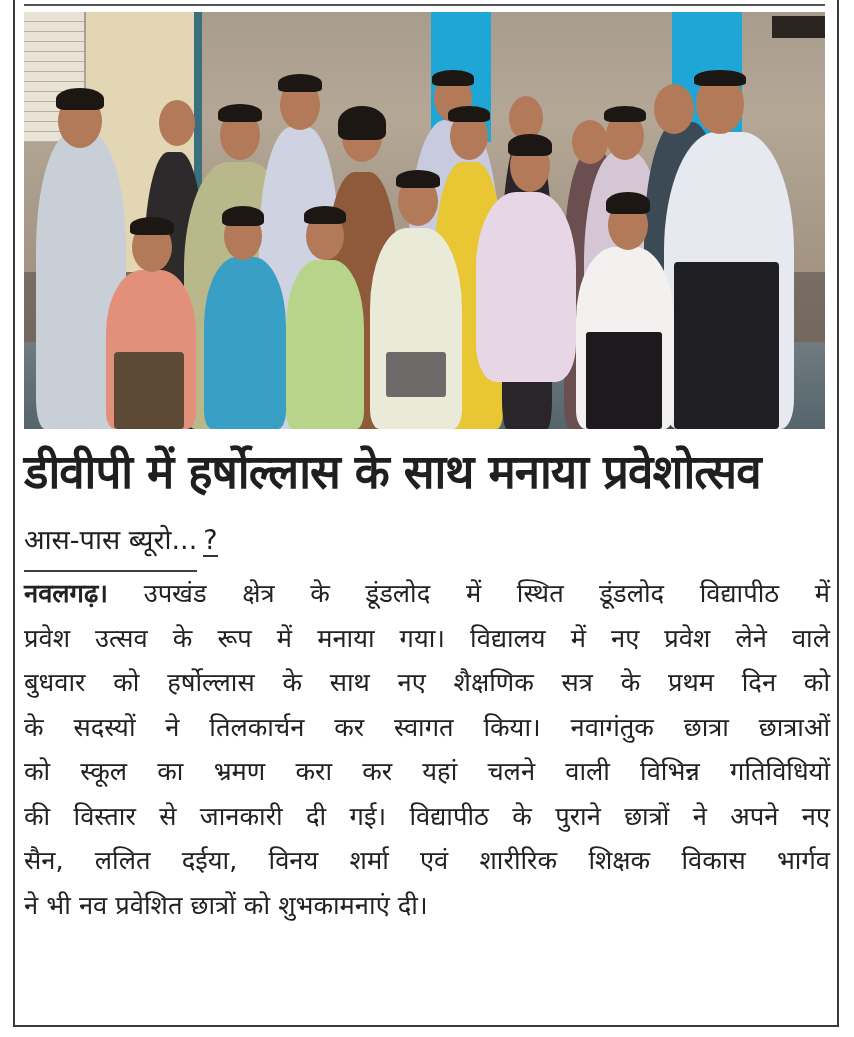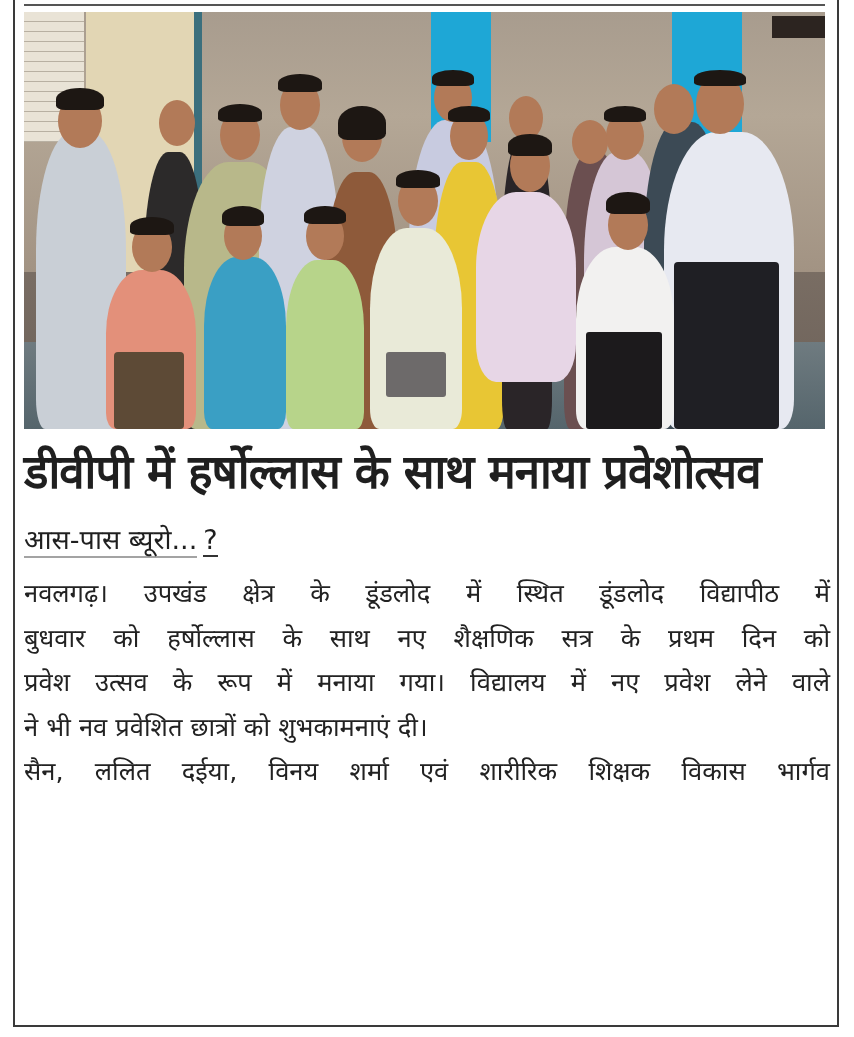--- a/index.html
+++ b/index.html
@@ -28,28 +28,28 @@
   .person { position: absolute; border-radius: 40% 40% 10% 10%; }
   .head { position: absolute; border-radius: 50%; background: #b27a58; }
   .hair { position: absolute; border-radius: 50% 50% 20% 20%; background: #1d1713; }
 
   
   .headline { position: absolute; left: 24px; top: 440px; width: 806px; font-size: 47px; line-height: 64px;
               font-weight: bold; color: #1f1f1f; letter-spacing: -1px; white-space: nowrap;
               font-family: "DejaVu Sans", sans-serif; transform: scaleX(0.97); transform-origin: left; }
   .byline { position: absolute; left: 24px; top: 522px; font-size: 27px; line-height: 36px; color: #1f1f1f;
             font-family: "DejaVu Sans", sans-serif; }
-  .byline .name { border-bottom: 2px solid #a3a3a3; padding-bottom: 1px; }
+  .byline .name { border-bottom: 2px solid #404040; padding-bottom: 15px; }
   .byline .q { border-bottom: 2px solid #333; margin-left: 6px; }
 
   .body-text { position: absolute; left: 24px; top: 571px; width: 806px; font-size: 25.5px; line-height: 44.5px;
                color: #222; font-family: "DejaVu Sans", sans-serif; text-align: justify; text-align-last: justify; }
   .body-text .line { display: block; white-space: nowrap; text-align: justify; text-align-last: justify; }
   .body-text .line.last { text-align-last: left; }
-  .dateline { font-weight: normal; }
+  .dateline { font-weight: bold; }
 </style>
 </head>
 <body>
 
 <div class="top-rule"></div>
 <div class="frame-left"></div>
 <div class="frame-right"></div>
 <div class="frame-bottom"></div>
 
 <div class="photo">
@@ -136,17 +136,20 @@
 </div>
 
 <div class="headline">डीवीपी में हर्षोल्लास के साथ मनाया प्रवेशोत्सव</div>
 
 <div class="byline">
   <span class="name">आस-पास ब्यूरो...</span><span class="q">?</span>
 </div>
 
 <div class="body-text">
   <span class="line"><span class="dateline">नवलगढ़।</span><span> उपखंड क्षेत्र के डूंडलोद में स्थित डूंडलोद विद्यापीठ में</span></span>
+  <span class="line">प्रवेश उत्सव के रूप में मनाया गया। विद्यालय में नए प्रवेश लेने वाले</span>
   <span class="line">बुधवार को हर्षोल्लास के साथ नए शैक्षणिक सत्र के प्रथम दिन को</span>
-  <span class="line">प्रवेश उत्सव के रूप में मनाया गया। विद्यालय में नए प्रवेश लेने वाले</span>
+  <span class="line">के सदस्यों ने तिलकार्चन कर स्वागत किया। नवागंतुक छात्रा छात्राओं</span>
+  <span class="line">को स्कूल का भ्रमण करा कर यहां चलने वाली विभिन्न गतिविधियों</span>
+  <span class="line">की विस्तार से जानकारी दी गई। विद्यापीठ के पुराने छात्रों ने अपने नए</span>
+  <span class="line">सैन, ललित दईया, विनय शर्मा एवं शारीरिक शिक्षक विकास भार्गव</span>
   <span class="line last">ने भी नव प्रवेशित छात्रों को शुभकामनाएं दी।</span>
-  <span class="line">सैन, ललित दईया, विनय शर्मा एवं शारीरिक शिक्षक विकास भार्गव</span>
 </div>
 
 </body></html>

